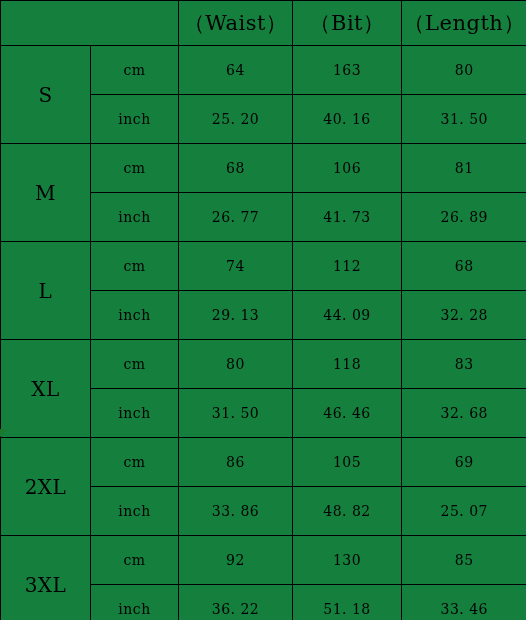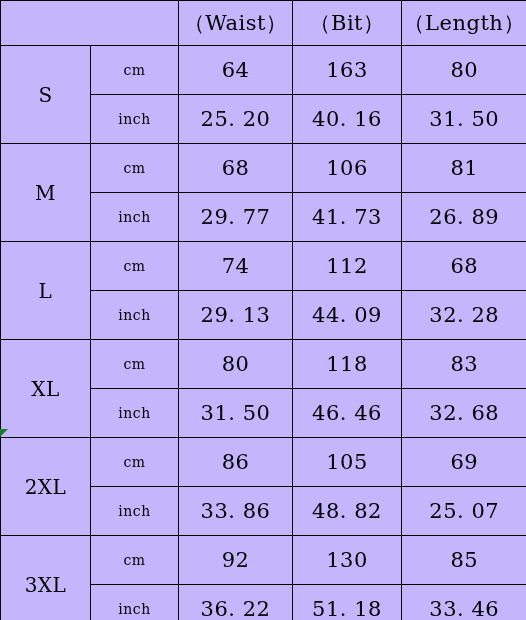--- a/index.html
+++ b/index.html
@@ -28,21 +28,21 @@
     border: 0;
   }
 
   table.size-table td {
     border: 1px solid #000000;
     padding: 0;
     margin: 0;
     text-align: center;
     vertical-align: middle;
     color: #000000;
-    background: #c4b5fd;
+    background: #15803d;
     font-family: "DejaVu Serif", "Liberation Serif", serif;
     white-space: nowrap;
     overflow: hidden;
   }
 
   
   col.c-size   { width: 90px; }
   col.c-unit   { width: 88px; }
   col.c-waist  { width: 114px; }
   col.c-bit    { width: 109px; }
@@ -77,21 +77,21 @@
     background: #ff0000;
     font-size: 14px;
     height: 48px;
     font-family: "DejaVu Sans Mono", "Liberation Mono", monospace;
     letter-spacing: 0.5px;
   }
 
   
   td.val-cell {
     background: #ffffff;
-    font-size: 21px;
+    font-size: 14px;
     height: 48px;
     letter-spacing: 0.5px;
   }
   td.val-cell:last-child { border-right: 0; }
 
   
 
   
   .artifact-green {
     position: absolute;
@@ -142,21 +142,21 @@
 
       <tr>
         <td class="size-cell" rowspan="2">M</td>
         <td class="unit-cell">cm</td>
         <td class="val-cell">68</td>
         <td class="val-cell">106</td>
         <td class="val-cell">81</td>
       </tr>
       <tr>
         <td class="unit-cell">inch</td>
-        <td class="val-cell">29. 77</td>
+        <td class="val-cell">26. 77</td>
         <td class="val-cell">41. 73</td>
         <td class="val-cell">26. 89</td>
       </tr>
 
       <tr>
         <td class="size-cell" rowspan="2">L</td>
         <td class="unit-cell">cm</td>
         <td class="val-cell">74</td>
         <td class="val-cell">112</td>
         <td class="val-cell">68</td>

